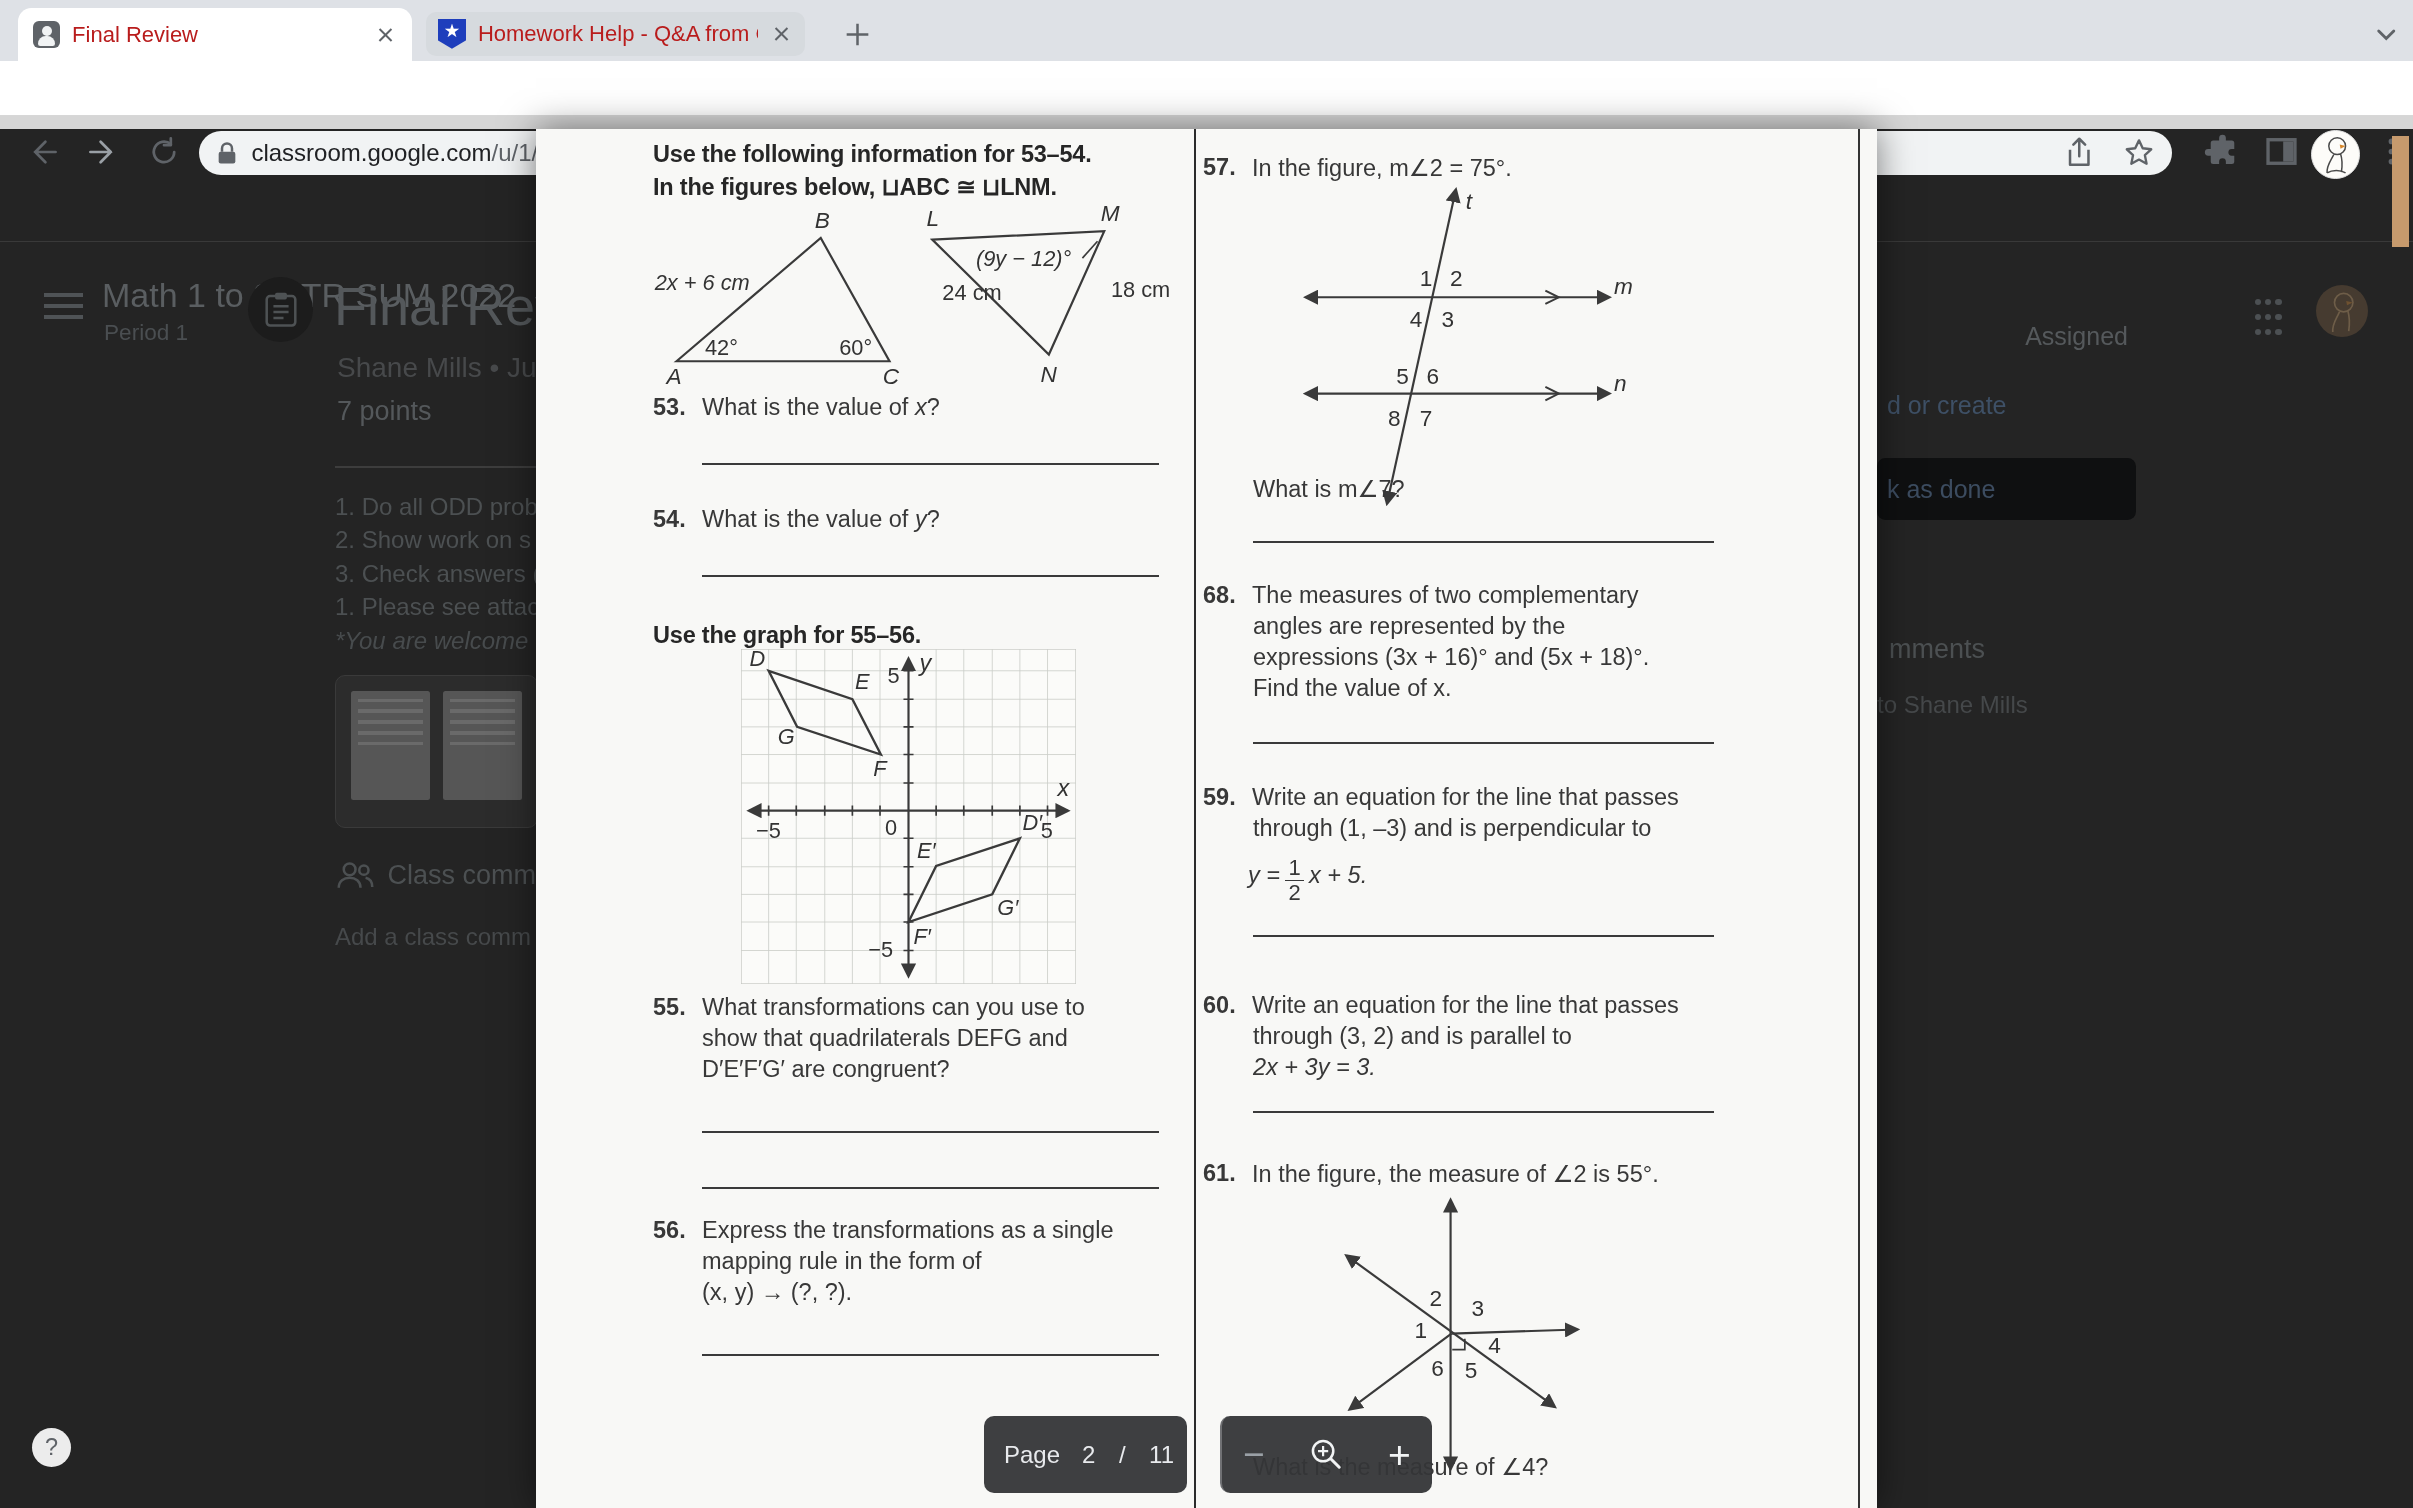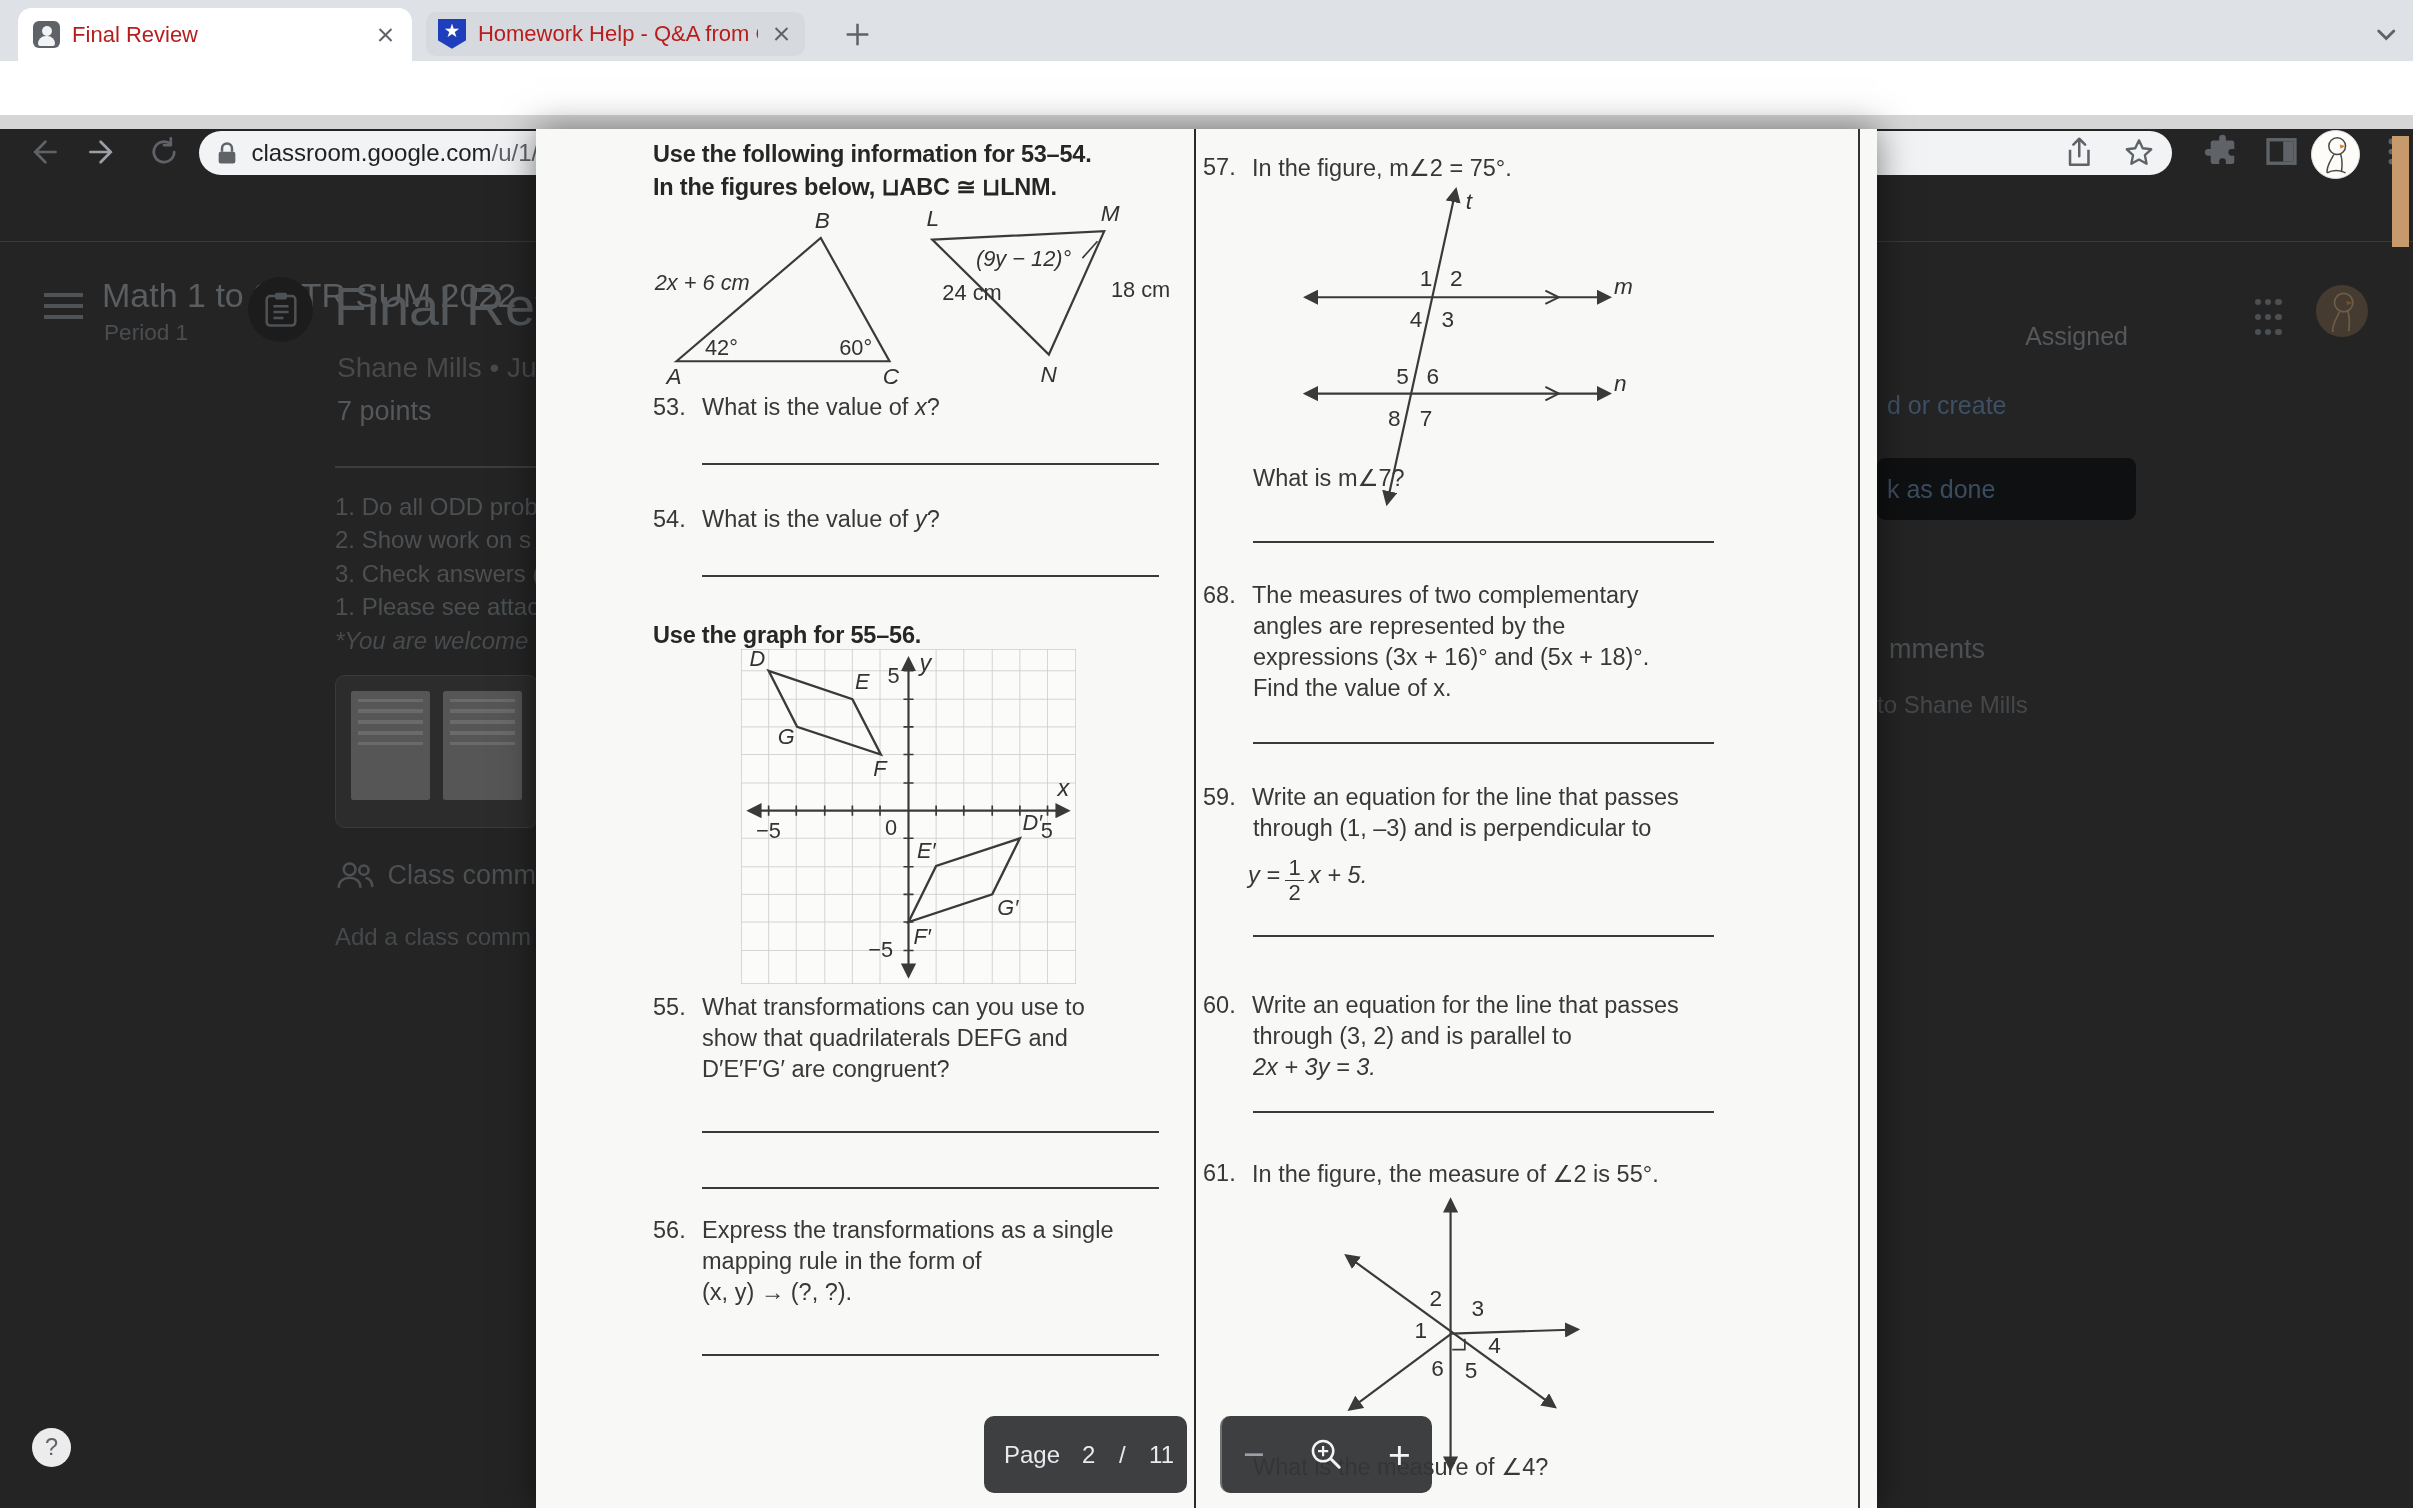--- a/index.html
+++ b/index.html
@@ -73,21 +73,21 @@
       display:flex;align-items:center;justify-content:center;font-size:23.5px;color:#5f6368;z-index:30;}
 
   
   .modal{left:536px;top:129px;width:1341px;height:1379px;background:#f8f8f6;z-index:10;
       box-shadow:0 0 34px rgba(0,0,0,.5);}
   .coldiv{left:658px;top:0;width:1.7px;height:1379px;background:#2b2b2b;}
   .pgedge{left:1322px;top:0;width:1.7px;height:1379px;background:#333;}
   .ws{color:#383838;font-size:23.5px;}
   .bold{font-weight:bold;color:#262626;letter-spacing:-0.2px;}
   .qrow{position:absolute;display:flex;}
-  .qnum{width:49px;flex:none;}
+  .qnum{width:49px;flex:none;font-weight:bold;}
   .qtext{white-space:nowrap;}
   .ansline{position:absolute;height:1.7px;background:#3a3a3a;}
   .it{font-style:italic;}
   .frac{display:inline-flex;flex-direction:column;align-items:center;font-size:22px;line-height:1.08;margin:0 5px;transform:translateY(5px);}
   .frac .den{border-top:1.7px solid #383838;padding:0 3.4px;}
   .eqrow{position:absolute;display:flex;align-items:center;}
 
   
   .pdfbar{z-index:20;background:rgba(52,53,55,.95);border-radius:10px;display:flex;align-items:center;}
   .pb-left{left:984px;top:1416px;width:203px;height:77px;padding:0 8.4px 0 20px;box-sizing:border-box;}
@@ -375,21 +375,21 @@
     <text x="150" y="132" font-size="27" fill="#333">1</text>
     <text x="186" y="132" font-size="27" fill="#333">2</text>
     <text x="138" y="182" font-size="27" fill="#333">4</text>
     <text x="176" y="182" font-size="27" fill="#333">3</text>
     <text x="122" y="250" font-size="27" fill="#333">5</text>
     <text x="158" y="250" font-size="27" fill="#333">6</text>
     <text x="112" y="300" font-size="27" fill="#333">8</text>
     <text x="150" y="300" font-size="27" fill="#333">7</text>
   </svg>
 
-  <div class="abs ws qtext" style="left:717px;top:335px">What is m∠7?</div>
+  <div class="abs ws qtext" style="left:717px;top:346px">What is m∠7?</div>
   <div class="ansline" style="left:717px;top:412px;width:461px"></div>
 
   <div class="qrow ws" style="left:667px;top:453px">
     <span class="qnum">68.</span>
     <span class="qtext">The measures of two complementary</span>
   </div>
   <div class="abs ws qtext" style="left:717px;top:484px">angles are represented by the</div>
   <div class="abs ws qtext" style="left:717px;top:515px">expressions (3x + 16)° and (5x + 18)°.</div>
   <div class="abs ws qtext" style="left:717px;top:546px">Find the value of x.</div>
   <div class="ansline" style="left:717px;top:613px;width:461px"></div>

